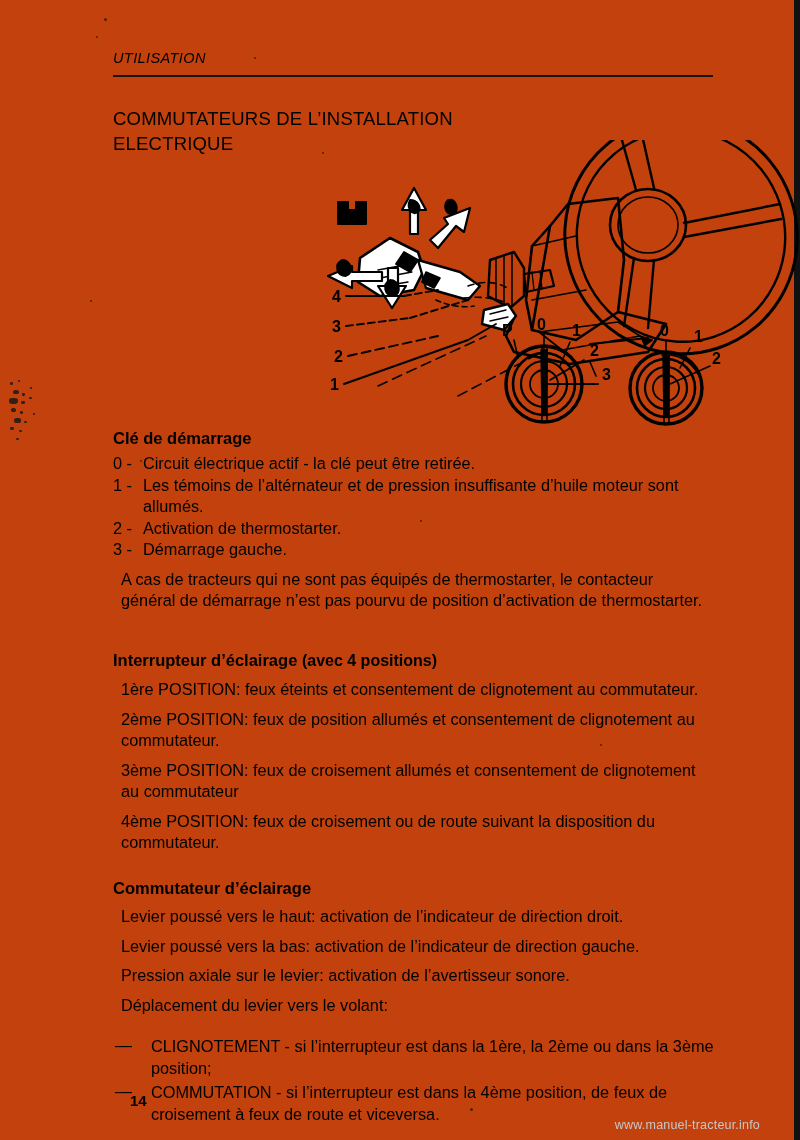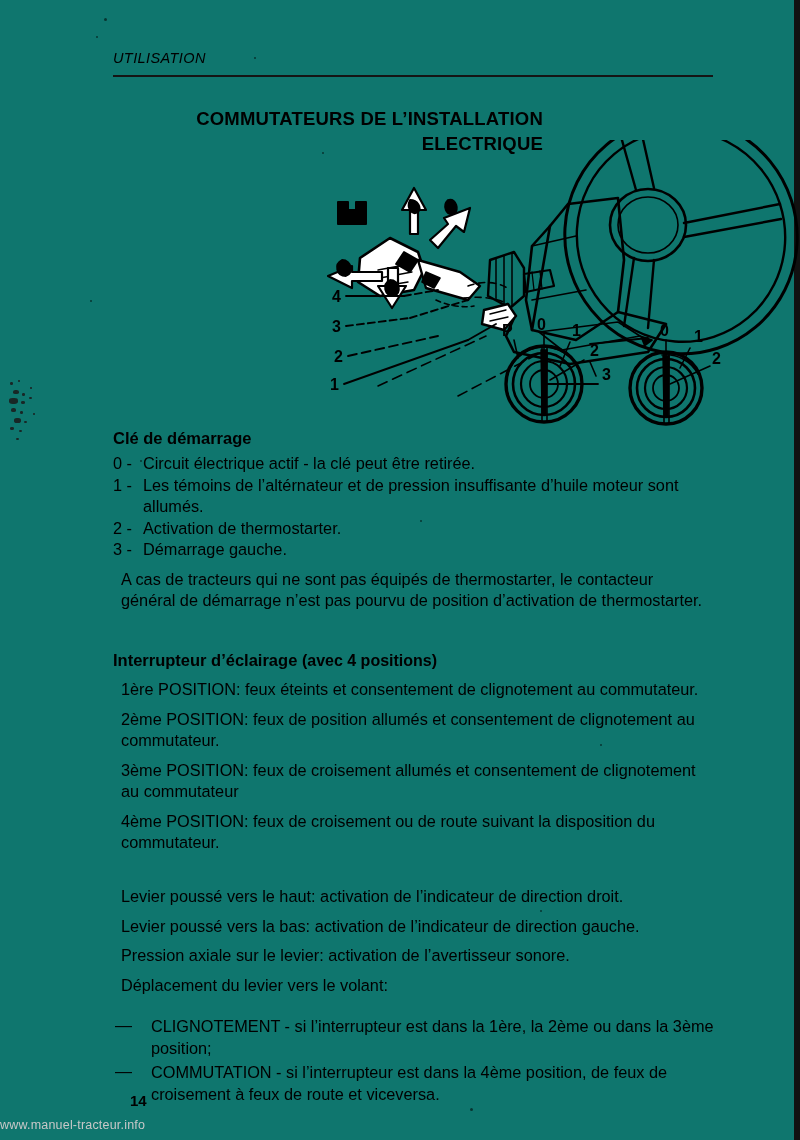--- a/index.html
+++ b/index.html
@@ -5,21 +5,21 @@
 <style>
   html, body {
     margin: 0;
     padding: 0;
     background: #ffffff;
   }
   .page {
     position: relative;
     width: 800px;
     height: 1140px;
-    background: #0f766e;
+    background: #c2410c;
     overflow: hidden;
     font-family: "Liberation Sans", sans-serif;
     color: #000000;
   }
 
   
   .scan-right-edge {
     position: absolute;
     top: 0;
     right: 0;
@@ -68,25 +68,24 @@
     height: 2px;
     background: #151515;
   }
 
   
   .maintitle {
     position: absolute;
     left: 113px;
     top: 94px;
     width: 430px;
-    font-weight: bold;
+    font-weight: normal;
     font-size: 18.5px;
     line-height: 25px;
     letter-spacing: .2px;
-    text-align: right;
   }
 
   
   .figure {
     position: absolute;
     left: 318px;
     top: 140px;
     width: 482px;
     height: 300px;
   }
@@ -147,21 +146,21 @@
     top: 1092px;
     font-size: 15px;
     font-weight: 600;
     margin-left: 17px;
   }
   .watermark {
     position: absolute;
     left: 0;
     top: 1118px;
     width: 760px;
-    text-align: left;
+    text-align: right;
     font-size: 12.5px;
     color: #c8c8c8;
     letter-spacing: .2px;
   }
 </style>
 </head>
 <body>
 
 <div class="page">
 
@@ -352,20 +351,21 @@
       <span>Interrupteur d’éclairage</span>
       <span class="reg">(avec 4 positions)</span>
     </div>
     <p class="p">1ère POSITION: feux éteints et consentement de clignotement au commutateur.</p>
     <p class="p">2ème POSITION: feux de position allumés et consentement de clignotement au commutateur.</p>
     <p class="p">3ème POSITION: feux de croisement allumés et consentement de clignotement au commutateur</p>
     <p class="p">4ème POSITION: feux de croisement ou de route suivant la disposition du commutateur.</p>
   </div>
 
   <div class="block" style="left:113px; top:878px; width:612px;">
+    <div class="h3">Commutateur d’éclairage</div>
     <p class="p">Levier poussé vers le haut: activation de l’indicateur de direction droit.</p>
     <p class="p">Levier poussé vers la bas: activation de l’indicateur de direction gauche.</p>
     <p class="p">Pression axiale sur le levier: activation de l’avertisseur sonore.</p>
     <p class="p">Déplacement du levier vers le volant:</p>
     <div class="spacer-sm"></div>
     <ul class="dashlist">
       <li>
         <span class="dash">—</span>
         <span>CLIGNOTEMENT - si l’interrupteur est dans la 1ère, la 2ème ou dans la 3ème position;</span>
       </li>

